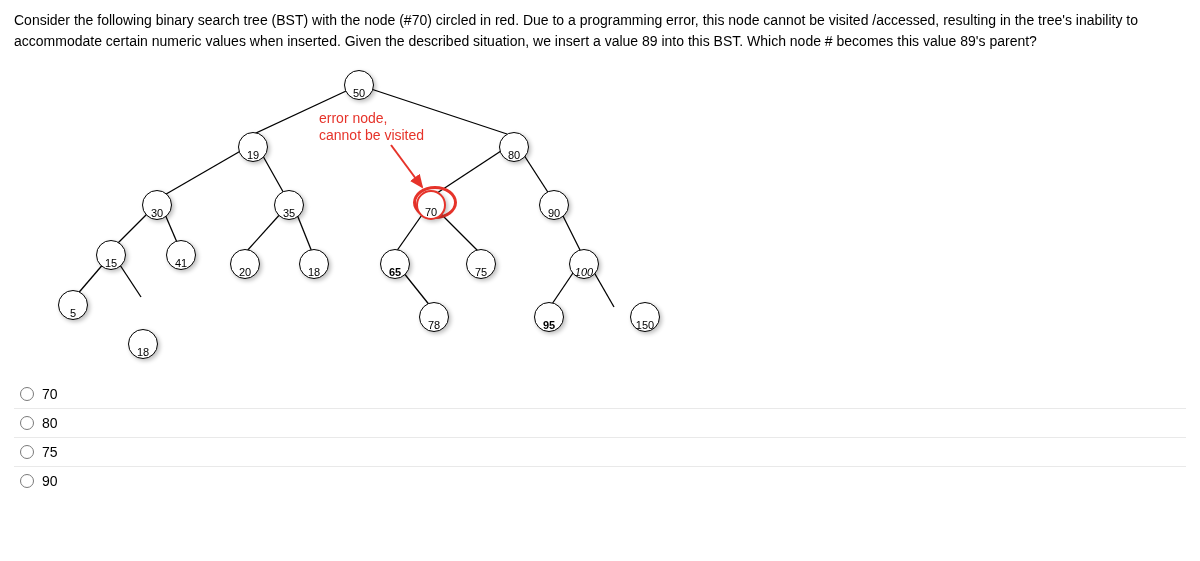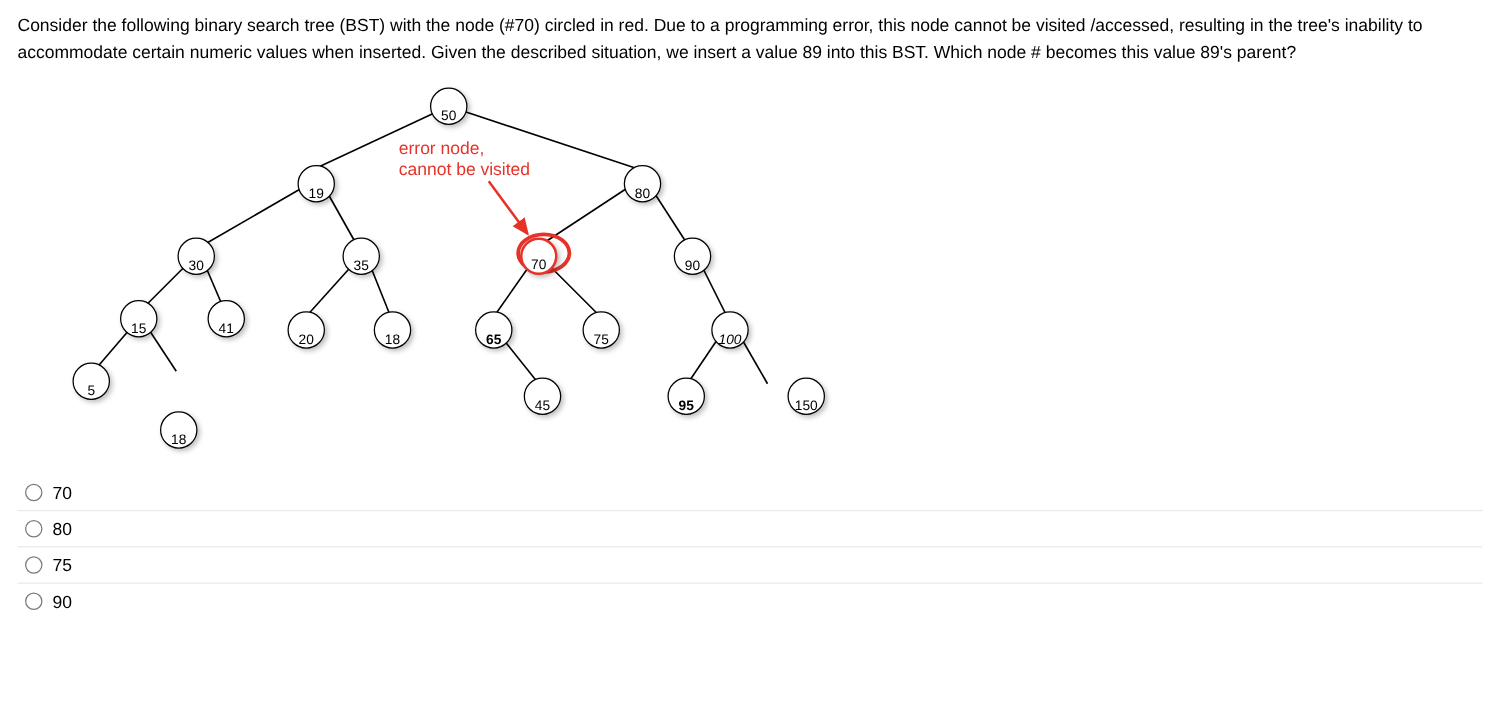--- a/index.html
+++ b/index.html
@@ -169,21 +169,21 @@
   <div class="node" style="left:535px; top:197px;font-style:italic;">
       <span>100</span>
     </div>
   <div class="node" style="left:24px;  top:238px;">
       <span>5</span>
     </div>
   <div class="node" style="left:94px;  top:238px;margin-top:39px;">
       <span>18</span>
     </div>
   <div class="node" style="left:385px; top:250px;">
-      <span>45</span>
+      <span>78</span>
     </div>
   <div class="node" style="left:500px; top:250px;font-weight:bold;">
       <span>95</span>
     </div>
   <div class="node" style="left:596px; top:250px;">
       <span>150</span>
     </div>
 </div>
 
 <div class="options">

